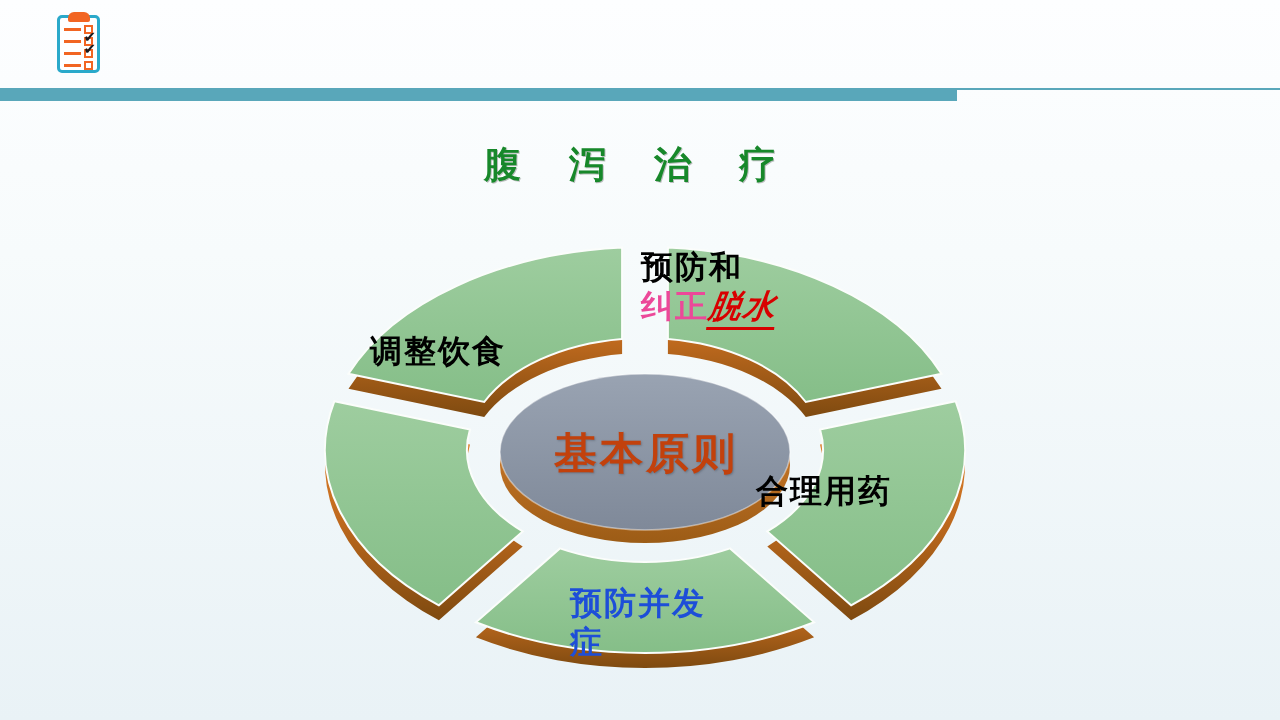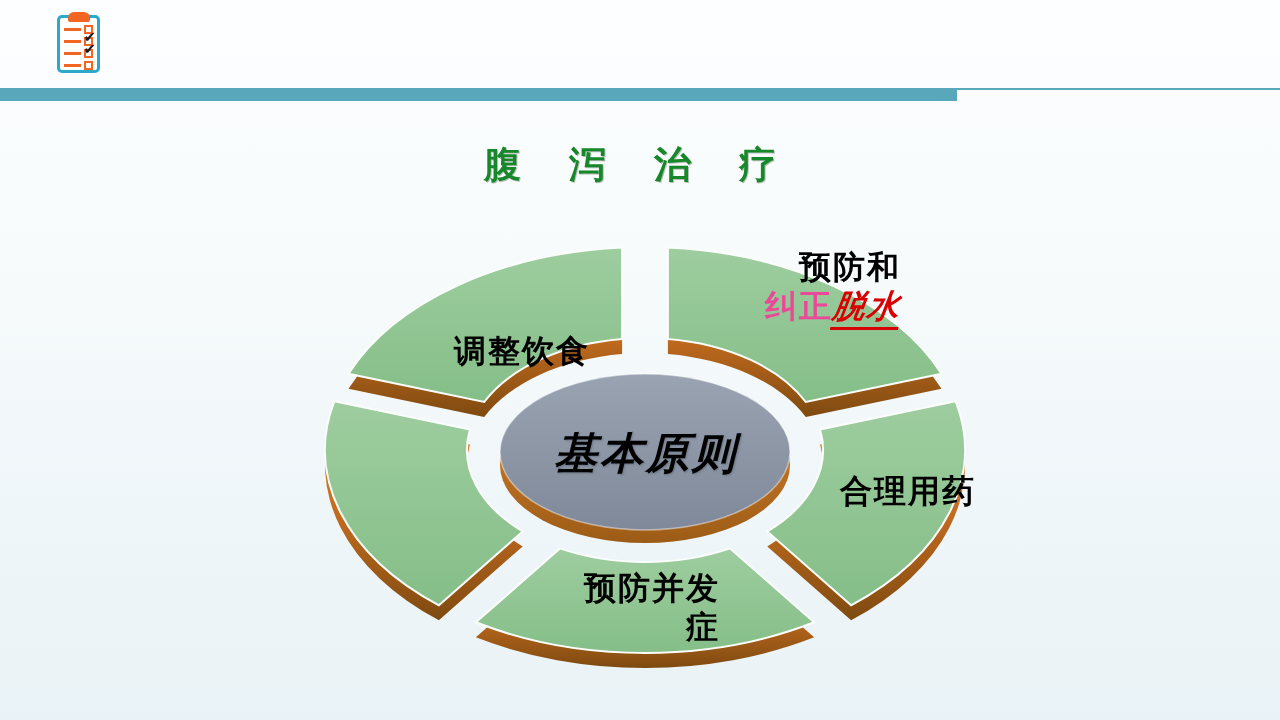--- a/index.html
+++ b/index.html
@@ -21,21 +21,21 @@
   .cb-line { position:absolute; left:0; top:3px; width:17px; height:3px; background:#F26522; }
   .cb-box { position:absolute; right:0; top:0; width:9px; height:9px; border:2px solid #F26522; background:#fff; }
   .cb-check { position:absolute; right:-3px; top:-7px; font-size:15px; font-weight:bold; color:#15191e; line-height:1; }
   
   .slide-title { position:absolute; left:24px; top:141px; width:1260px; height:48px;
     line-height:48px; text-align:center; font-size:37px; font-weight:bold;
     letter-spacing:48px; text-shadow:1px 1px 0 rgba(0,0,0,0.25); }
   
   .diagram { position:absolute; left:315px; top:232px; width:660px; height:460px; }
   .diagram svg { position:absolute; left:0; top:0; }
-  .seg-label { position:absolute; text-align:right; font-weight:bold; font-size:32px;
+  .seg-label { position:absolute; text-align:left; font-weight:bold; font-size:32px;
     letter-spacing:2px; line-height:39px; }
   .lbl-adjust-diet        { left:55px;  top:52px;  width:220px; }
   .lbl-dehydration        { left:326px; top:16px;  width:260px; }
   .lbl-nursing            { left:-27px; top:237px; width:220px; }
   .lbl-medication         { left:441px; top:240px; width:220px; }
   .lbl-complications      { left:255px; top:337px; width:150px; }
   .highlight { display:inline-block; font-style:italic; transform:skewX(-8deg);
     border-bottom:3px solid; padding-bottom:1px; }
   .center-label { position:absolute; left:191px; top:195px; width:280px; height:52px;
     line-height:52px; text-align:center; font-size:43px; font-weight:bold;
@@ -113,16 +113,16 @@
   <div class="seg-label lbl-adjust-diet" style="color: rgb(0, 0, 0); margin-top: 48px;">调整饮食</div>
 
   <div class="seg-label lbl-dehydration">
     <span style="color: rgb(0, 0, 0);">预防和</span><br>
     <span style="color: #ec4899;">纠正</span><span class="highlight" style="color: rgb(216, 0, 0); border-bottom-color: rgb(216, 0, 0);">脱水</span>
   </div>
 
 
   <div class="seg-label lbl-medication" style="color: rgb(0, 0, 0);">合理用药</div>
 
-  <div class="seg-label lbl-complications" style="color: #000000;">预防并发症</div>
+  <div class="seg-label lbl-complications" style="color: #1d4ed8; margin-top: 15px;">预防并发症</div>
 
-  <div class="center-label" style="color: #000000; font-style: italic;">基本原则</div>
+  <div class="center-label" style="color: #c2410c;">基本原则</div>
 </div>
 
 </body></html>

